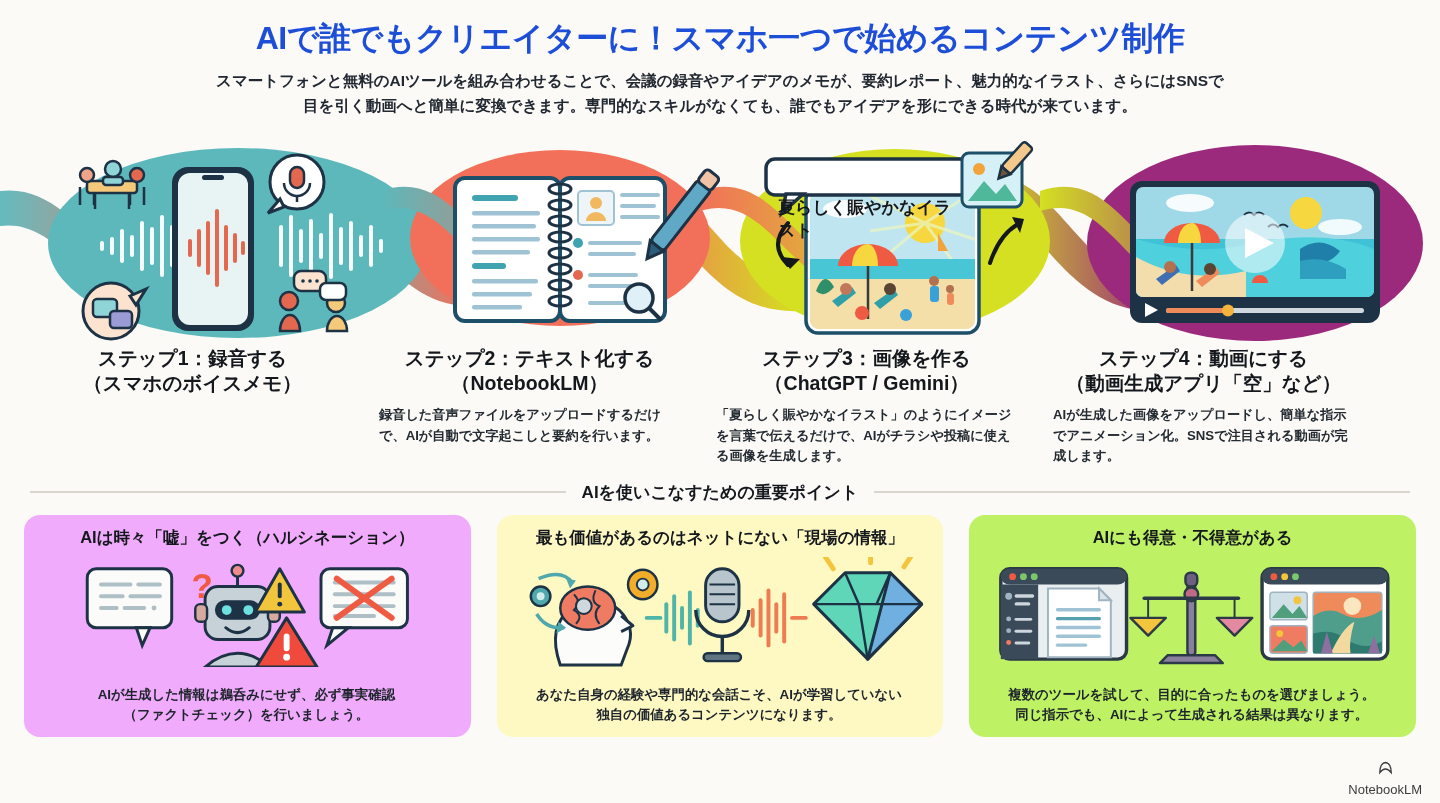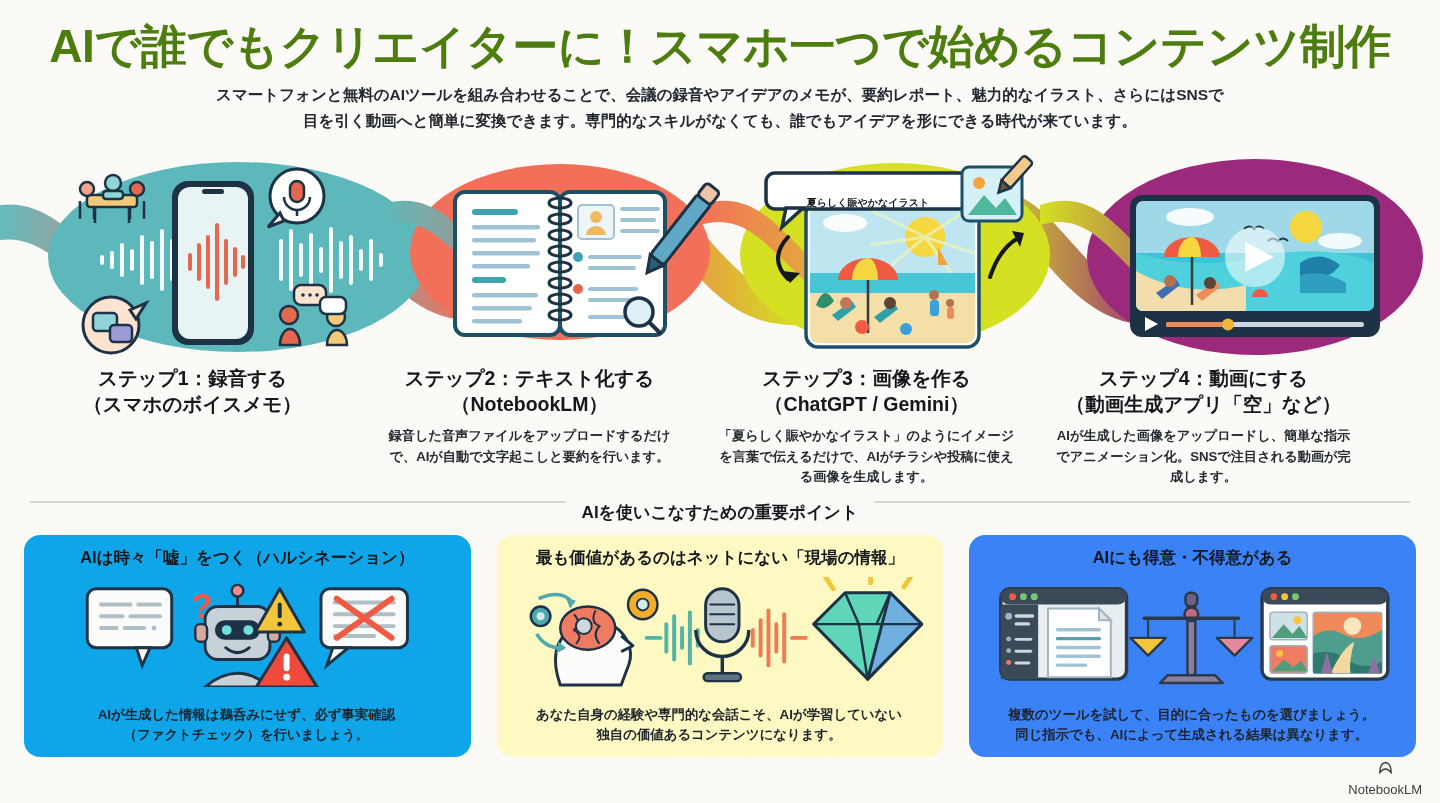--- a/index.html
+++ b/index.html
@@ -7,53 +7,53 @@
     width: 1440px; height: 803px;
     background: #fbfaf7;
     font-family: "Liberation Sans", "DejaVu Sans", sans-serif;
     overflow: hidden;
   }
   .page { position: relative; width: 1440px; height: 803px; background: #fbfaf7; }
 
   
   .header { padding-top: 22px; text-align: center; }
   .main-title {
-    font-size: 46px; font-weight: 800; color: #4d7c0f; letter-spacing: -0.5px;
+    font-size: 32px; font-weight: 800; color: #1d4ed8; letter-spacing: -0.5px;
     line-height: 1.05; white-space: nowrap;
   }
   .subtitle {
     margin: 12px auto 0; width: 1200px;
     font-size: 15.5px; font-weight: 700; color: #222831; line-height: 1.65;
   }
 
   
   .flow { position: relative; width: 1440px; height: 215px; margin-top: 12px; }
   .flow-bg { position: absolute; inset: 0; }
   .flow-art { position: absolute; inset: 0; }
 
   
-  .steps { display: flex; width: 1396px; padding: 0 24px; margin-top: 6px; }
+  .steps { display: flex; width: 1396px; padding: 0 24px; }
   .step { width: 25%; padding: 0 14px; text-align: center; }
   .step-title {
     font-size: 19.5px; font-weight: 800; color: #14181c; line-height: 1.3;
     white-space: nowrap;
   }
   .step-sub {
     font-size: 19.5px; font-weight: 800; color: #14181c; line-height: 1.3;
     white-space: nowrap;
   }
   .step-desc {
     margin-top: 9px; font-size: 13.2px; font-weight: 700; color: #232a31;
-    line-height: 1.55; text-align: center; padding: 0 4px;
+    line-height: 1.55; text-align: left; padding: 0 4px;
   }
   .step:nth-child(1) .step-desc { text-align: center; }
 
   
   .divider-wrap {
-    display: flex; align-items: flex-start; gap: 16px;
+    display: flex; align-items: center; gap: 16px;
     width: 1380px; margin: 14px auto 0;
   }
   .divider-line { flex: 1; height: 2px; background: #d9d6d0; }
   .divider-title { font-size: 17px; font-weight: 800; color: #14181c; white-space: nowrap; }
 
   
   .cards { display: flex; gap: 26px; width: 1392px; margin: 11px auto 0; }
   .card { flex: 1; border-radius: 16px; overflow: hidden; position: relative; height: 222px; }
   .card-title {
     text-align: center; font-size: 16.5px; font-weight: 800; color: #14181c;
@@ -383,21 +383,21 @@
   </div>
 
   <div class="divider-wrap">
     <div class="divider-line"></div>
     <div class="divider-title">AIを使いこなすための重要ポイント</div>
     <div class="divider-line"></div>
   </div>
 
   <div class="cards">
 
-    <div class="card" style="background:#0ea5e9">
+    <div class="card" style="background:#f0abfc">
       <div class="card-title">AIは時々「嘘」をつく（ハルシネーション）</div>
       <div class="card-art">
         <svg viewBox="0 0 450 112" preserveAspectRatio="xMidYMid meet" style="width:100%;height:100%">
 
           <g>
             <rect x="62" y="12" width="86" height="60" rx="9" fill="#fbfbfa" stroke="#1d3244" stroke-width="3"></rect>
             <path d="M112,72 L118,90 L126,72 Z" fill="#fbfbfa" stroke="#1d3244" stroke-width="3"></path>
             <g fill="#aebfc6">
               <rect x="74" y="26" width="34" height="4" rx="2"></rect>
                 <rect x="112" y="26" width="26" height="4" rx="2"></rect>
@@ -529,21 +529,21 @@
             </g>
           </g>
         </svg>
       </div>
       <div class="card-desc">
         <div>あなた自身の経験や専門的な会話こそ、AIが学習していない</div>
         <div>独自の価値あるコンテンツになります。</div>
       </div>
     </div>
 
-    <div class="card" style="background:#3b82f6">
+    <div class="card" style="background:#bef264">
       <div class="card-title">AIにも得意・不得意がある</div>
       <div class="card-art">
         <svg viewBox="0 0 450 112" preserveAspectRatio="xMidYMid meet" style="width:100%;height:100%">
 
           <g>
             <rect x="30" y="12" width="128" height="92" rx="9" fill="#e9eef0" stroke="#2b3a46" stroke-width="3.5"></rect>
             <rect x="30" y="12" width="128" height="16" rx="9" fill="#3b4a58"></rect>
             <circle cx="42" cy="20" r="3.5" fill="#ef5a43"></circle>
               <circle cx="53" cy="20" r="3.5" fill="#7bc86c"></circle>
               <circle cx="64" cy="20" r="3.5" fill="#7bc86c"></circle>
@@ -615,14 +615,14 @@
 
   <div class="footer">
     <svg width="17" height="17" viewBox="0 0 24 24">
       <path d="M4,19 Q4,6 12,5 Q20,6 20,19 Q16,14 12,14 Q8,14 4,19 Z" fill="none" stroke="#3c3c3c" stroke-width="2"></path>
     </svg>
     <span class="footer-label">NotebookLM</span>
   </div>
 
 </div>
 
-<div style="position:absolute; left:778px; top:196px; width:180px; text-align:center;
-            font-size:10px; font-weight:800; color:#14181c; pointer-events:none;">夏らしく賑やかなイラスト</div>
+<div style="position:absolute; left:778px; top:196px; width:180px; text-align:left;
+            font-size:17px; font-weight:800; color:#14181c; pointer-events:none;">夏らしく賑やかなイラスト</div>
 
 </body></html>

